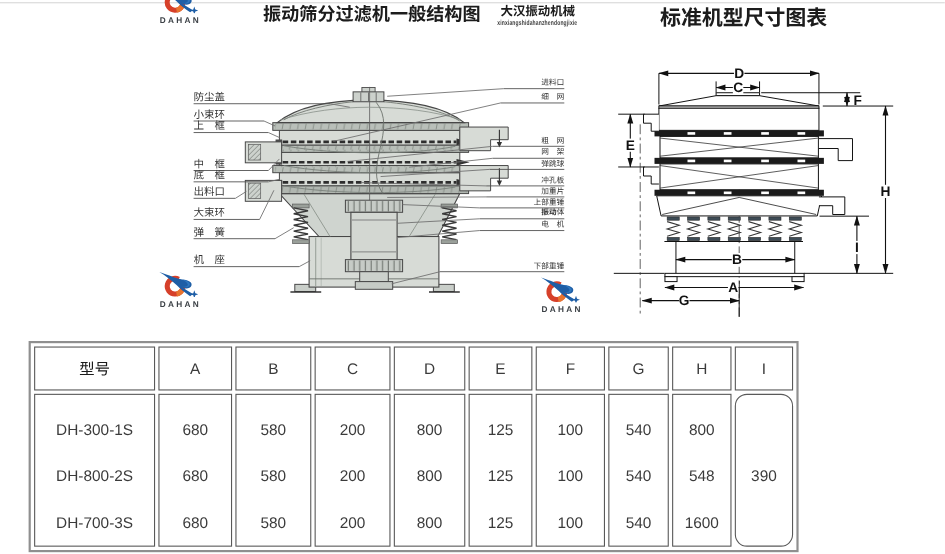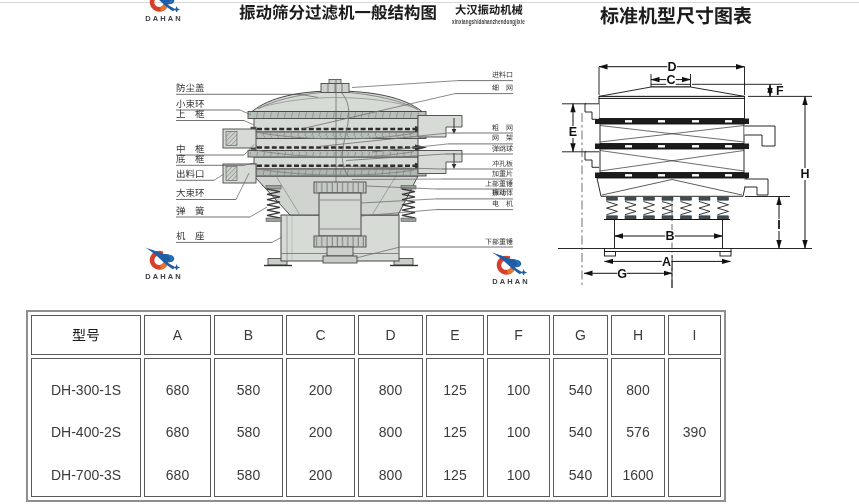--- a/index.html
+++ b/index.html
@@ -30,21 +30,21 @@
 .dletter { font-family:"Liberation Sans","DejaVu Sans",sans-serif; font-size:12.5px; font-weight:bold; fill:#111; }
 table.size { position:absolute; left:26px; top:310px; border-collapse:separate; border-spacing:3px;
   border:2px solid #8f8f8f; background:#fff; table-layout:fixed; color:#3b3b3b; }
 table.size th, table.size td { border:1px solid #595959; background:#fff; text-align:center;
   font-size:14px; font-weight:normal; vertical-align:top; padding:0; }
 table.size th { height:40px; vertical-align:middle; }
 table.size th .cjk { display:inline-block; vertical-align:middle; }
 table.size th .cjk svg { display:inline-block; vertical-align:middle; }
 table.size td { height:139px; padding-top:10px; }
 .cellline { line-height:42.4px; height:42.4px; font-size:14px; }
-table.size td.midcell { vertical-align:middle; padding-top:8px; }
+table.size td.midcell { vertical-align:middle; padding-top:8px;border-radius:11px; }
 </style>
 </head>
 <body>
 
 <div class="page">
   <div class="top-rule"></div>
 
   <div class="logo logo-top">
     <div class="logo-inner">
       <svg class="logo-icon" width="38" height="25" viewBox="0 0 100 66">
@@ -568,21 +568,21 @@
           <th><span>F</span></th>
           <th><span>G</span></th>
           <th><span>H</span></th>
           <th><span>I</span></th>
         </tr>
       </thead>
     <tbody>
         <tr>
           <td>
             <div class="cellline">DH-300-1S</div>
-            <div class="cellline">DH-400-2S</div>
+            <div class="cellline">DH-800-2S</div>
             <div class="cellline">DH-700-3S</div>
           </td>
           <td>
             <div class="cellline">680</div>
             <div class="cellline">680</div>
             <div class="cellline">680</div>
           </td>
           <td>
             <div class="cellline">580</div>
             <div class="cellline">580</div>
@@ -608,21 +608,21 @@
             <div class="cellline">100</div>
             <div class="cellline">100</div>
           </td>
           <td>
             <div class="cellline">540</div>
             <div class="cellline">540</div>
             <div class="cellline">540</div>
           </td>
           <td>
             <div class="cellline">800</div>
-            <div class="cellline">576</div>
+            <div class="cellline">548</div>
             <div class="cellline">1600</div>
           </td>
           <td class="midcell">
             <div>390</div>
           </td>
         </tr>
       </tbody>
   </table>
 </div>
 

